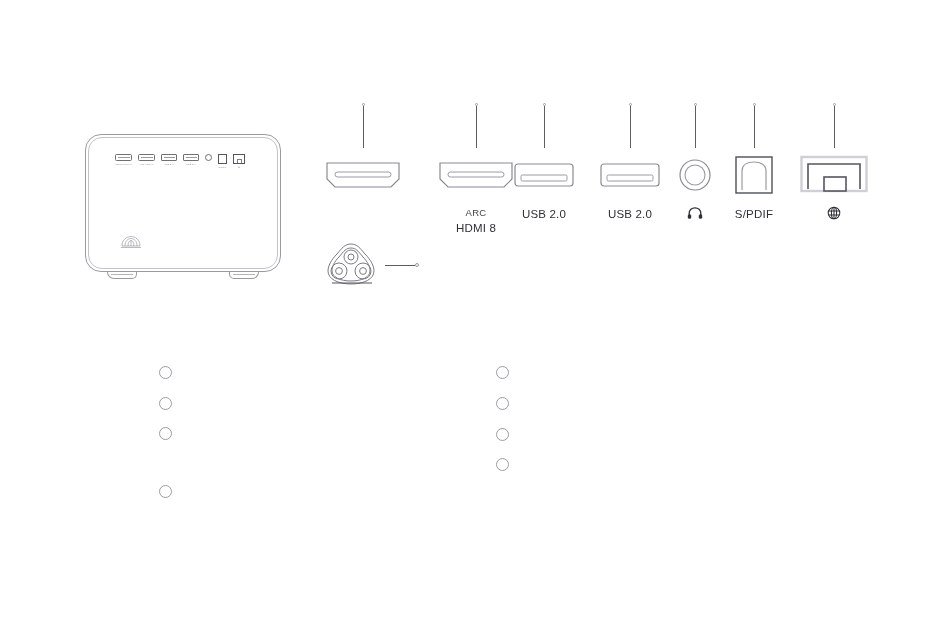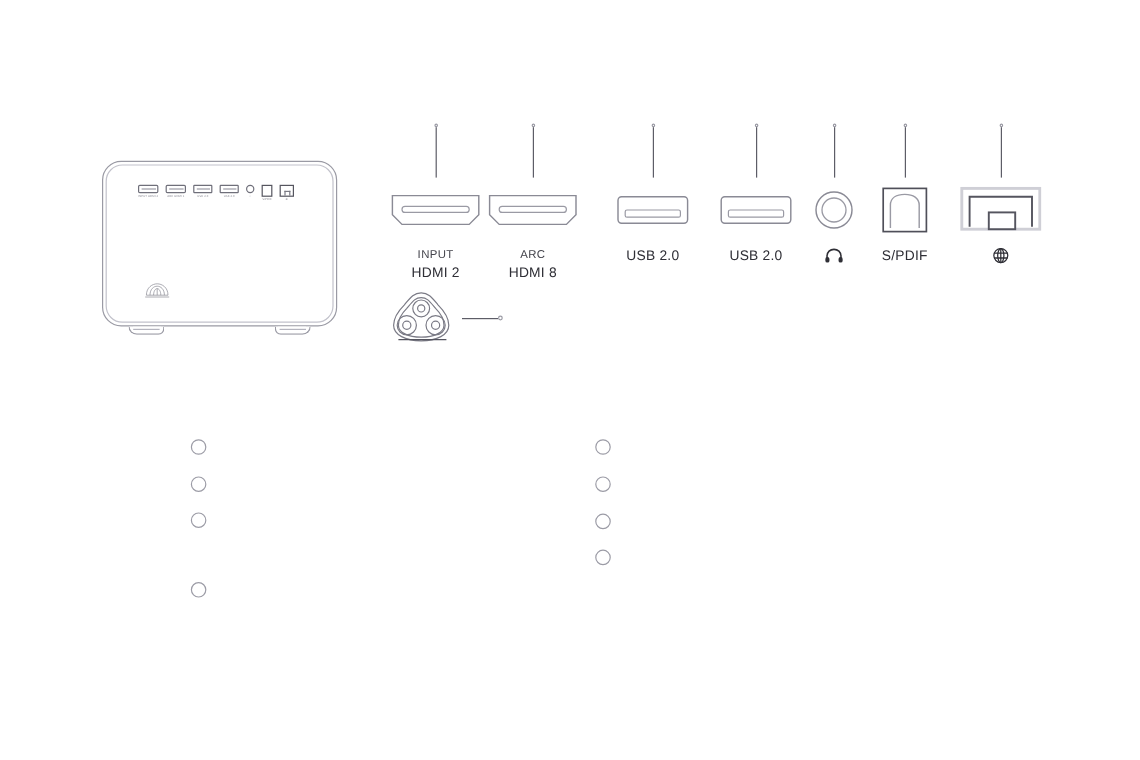--- a/index.html
+++ b/index.html
@@ -311,26 +311,22 @@
         <div class="leader">
           <span class="dot"></span>
           <span class="stem"></span>
         </div>
         <div class="port-art">
           <svg width="76" height="30" viewBox="0 0 76 30">
             <path d="M2 3 L74 3 L74 19 L66 27 L10 27 L2 19 Z" fill="#fff" stroke="#8a8a95" stroke-width="1.2"></path>
             <rect x="10" y="12" width="56" height="5" rx="2.5" fill="#fff" stroke="#9a9aa4" stroke-width="1"></rect>
           </svg>
         </div>
-        <div class="port-caption">
-          <span class="caption-sub">INPUT</span>
-          <span class="caption-main">HDMI 2</span>
-        </div>
-      </div>
-      <div class="port-item" style="left: 444px;">
+      </div>
+      <div class="port-item" style="left: 476px;">
         <div class="leader">
           <span class="dot"></span>
           <span class="stem"></span>
         </div>
         <div class="port-art">
           <svg width="76" height="30" viewBox="0 0 76 30">
             <path d="M2 3 L74 3 L74 19 L66 27 L10 27 L2 19 Z" fill="#fff" stroke="#8a8a95" stroke-width="1.2"></path>
             <rect x="10" y="12" width="56" height="5" rx="2.5" fill="#fff" stroke="#9a9aa4" stroke-width="1"></rect>
           </svg>
         </div>

